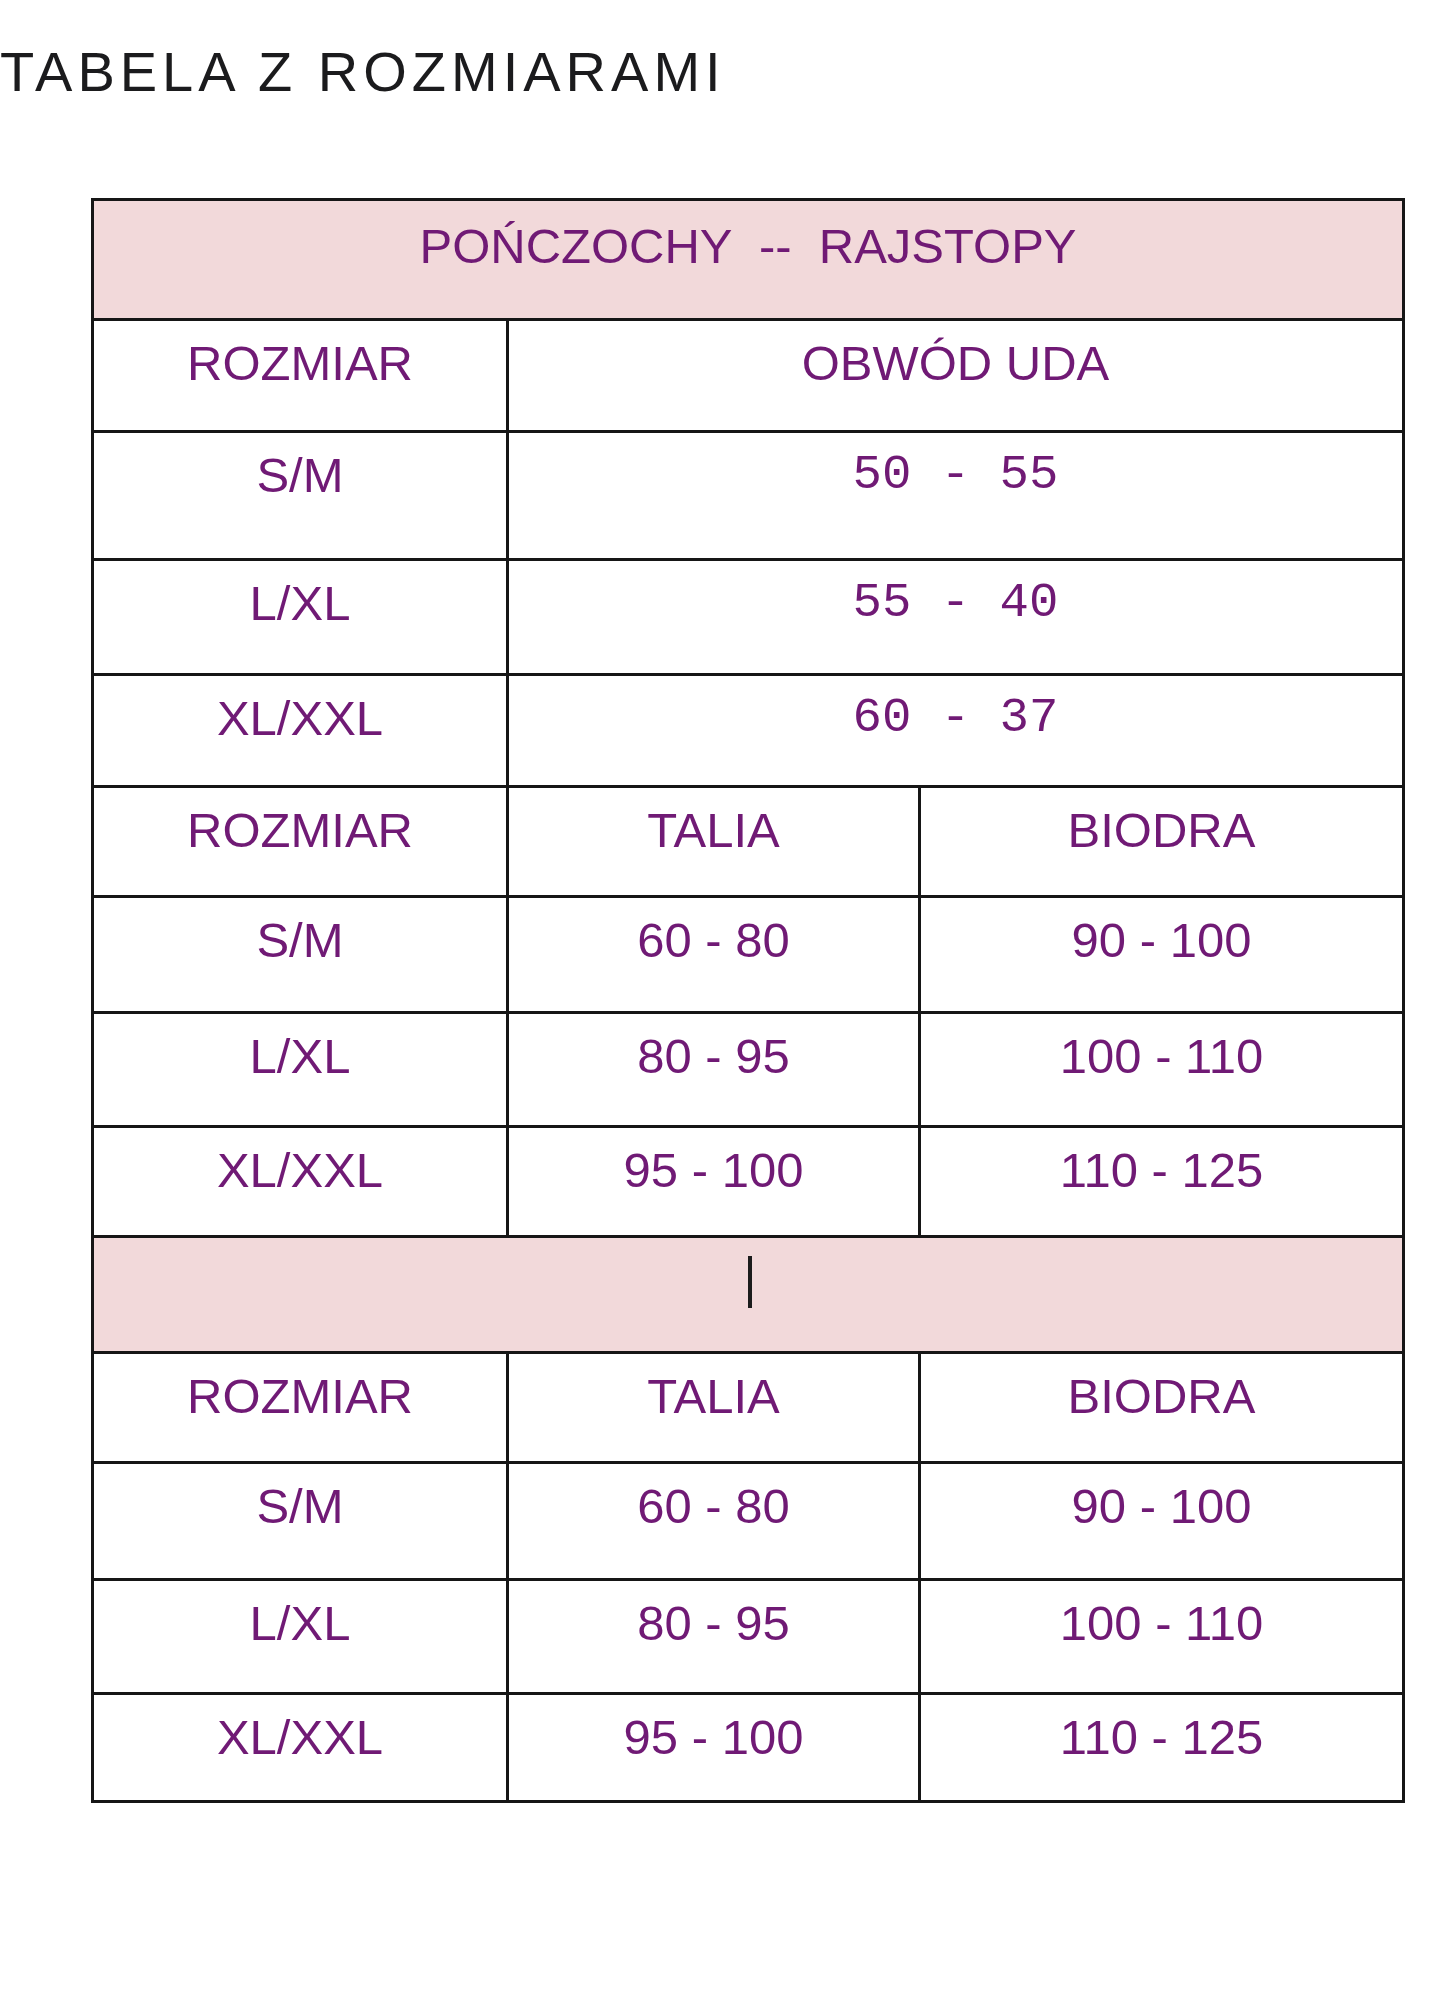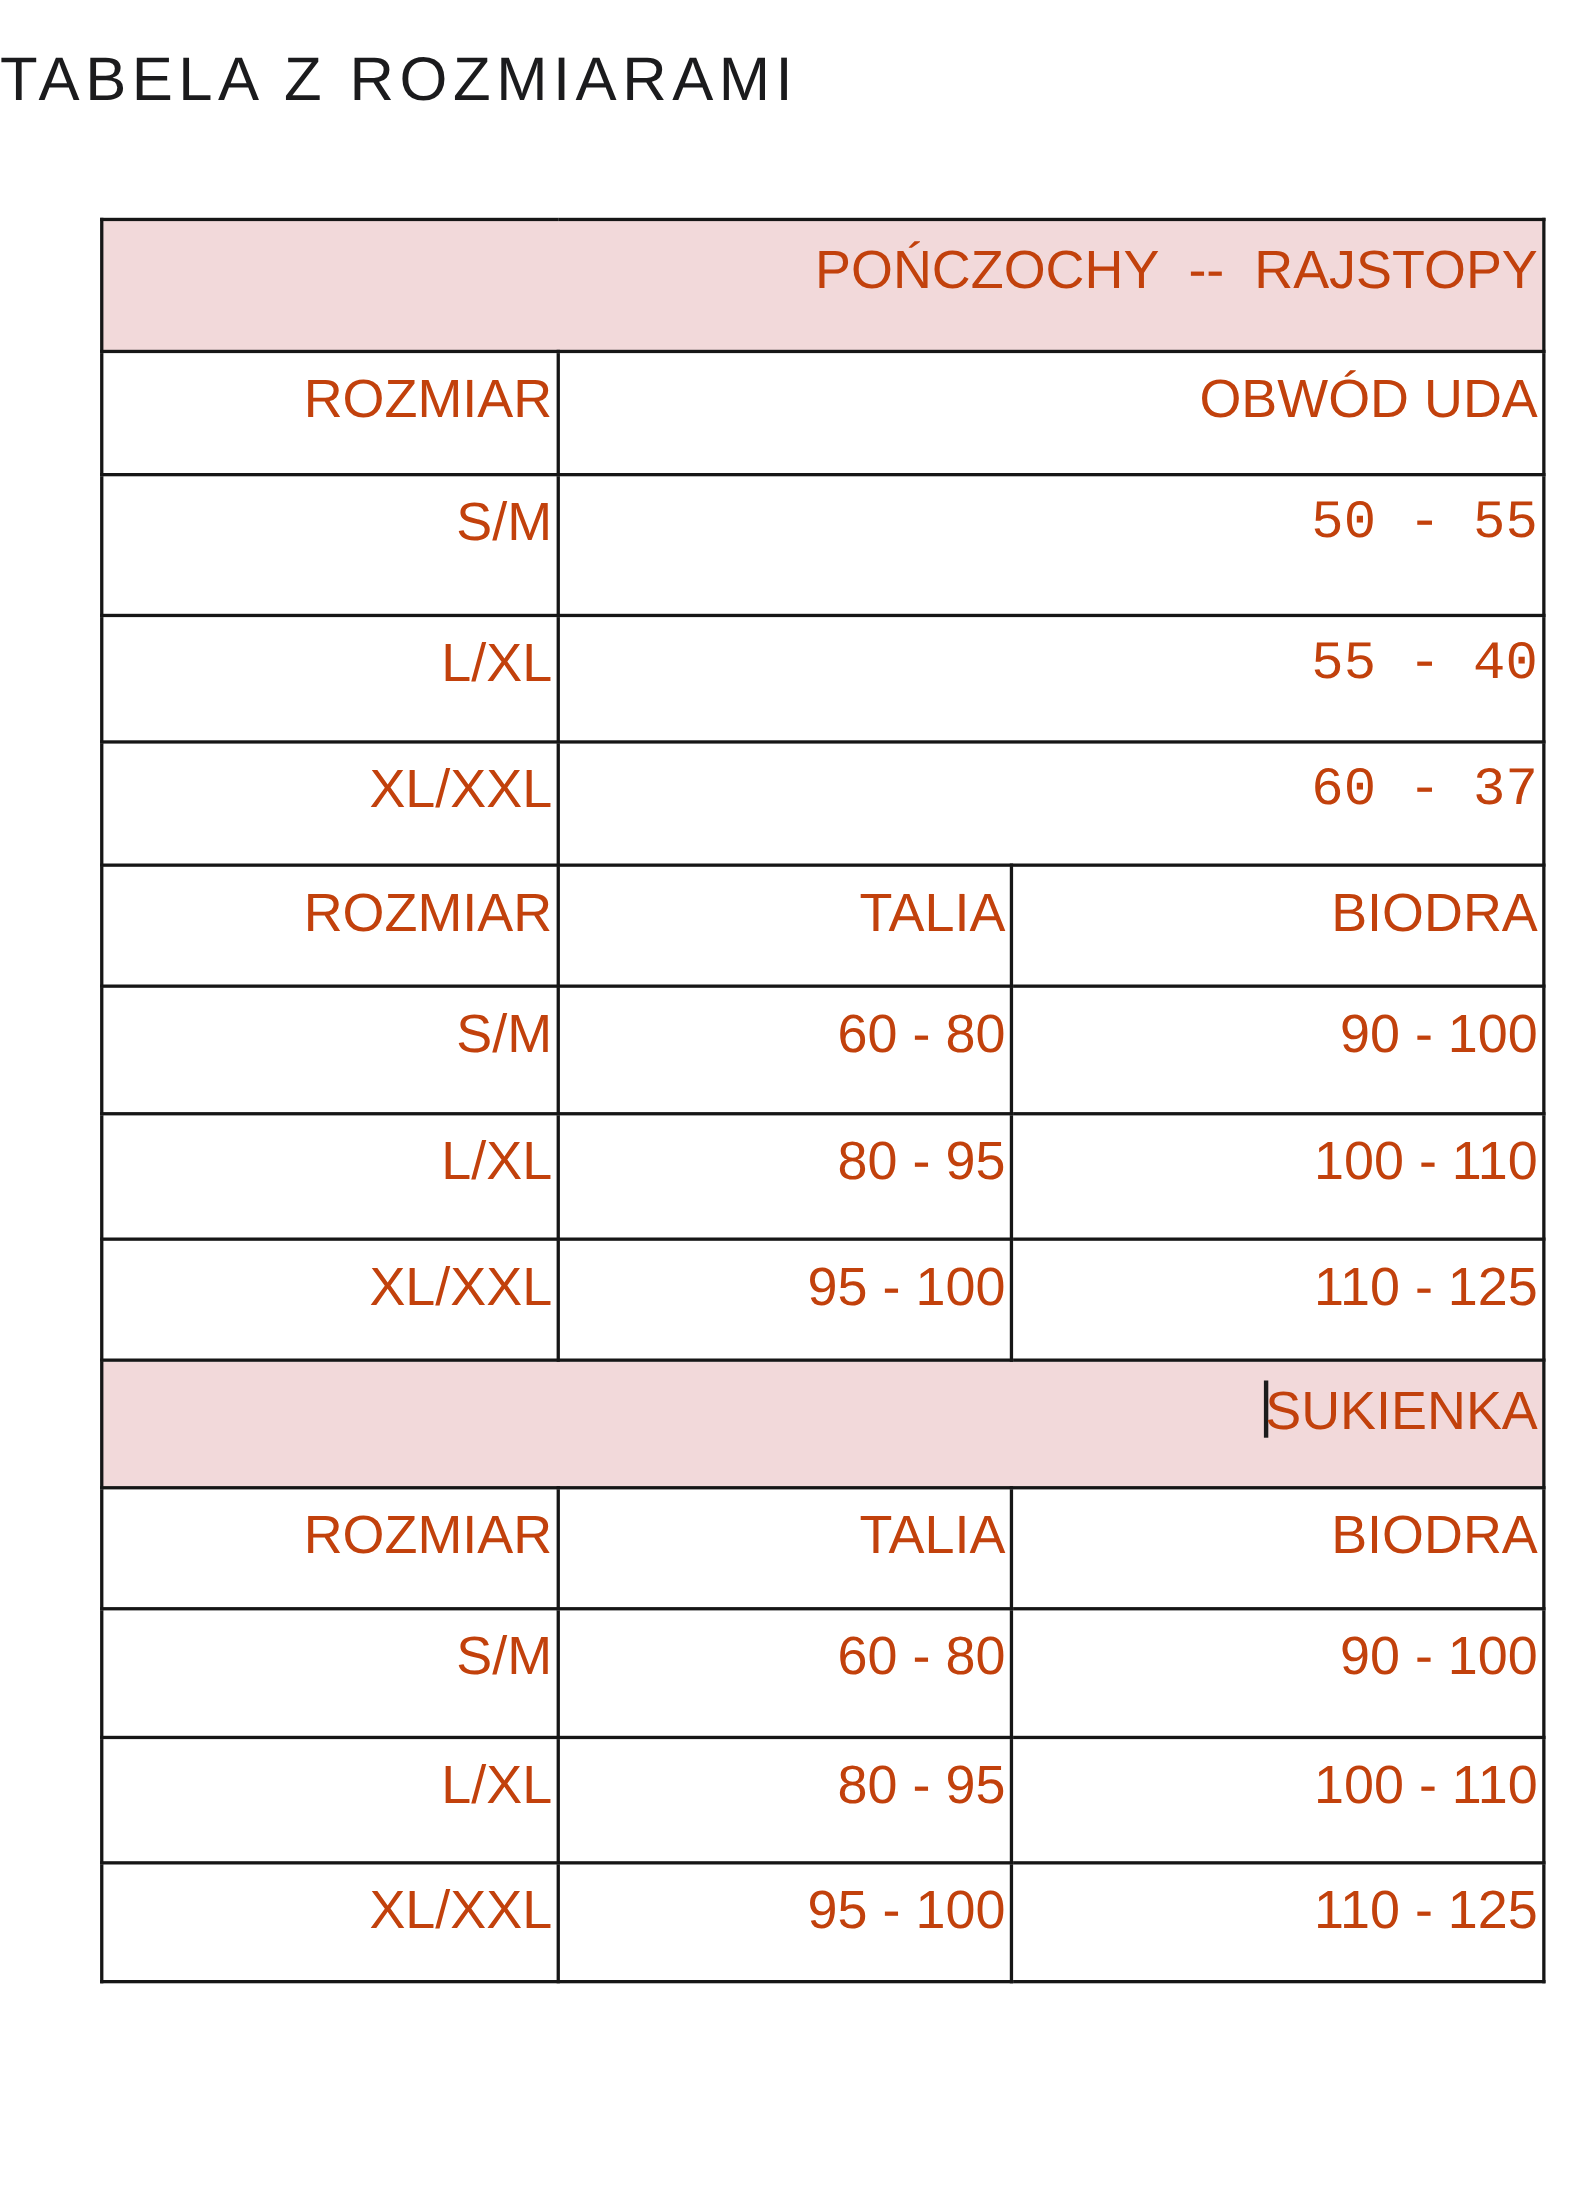--- a/index.html
+++ b/index.html
@@ -32,26 +32,26 @@
   table.size-table {
     position: absolute;
     left: 91px;
     top: 198px;
     width: 1311px;
     border-collapse: collapse;
     table-layout: fixed;
   }
   table.size-table td {
     border: 3px solid #161616;
-    text-align: right;
+    text-align: center;
     vertical-align: top;
     padding: 14px 4px 4px 4px;
     font-size: 49px;
     line-height: 56px;
-    color: #c2410c;
+    color: #701a75;
     white-space: pre;
     overflow: hidden;
   }
   tr.pink-row td {
     background: #f2d9da;
     padding-top: 17px;
   }
   
   td.t1val { padding-right: 76px; font-family: Liberation Mono, monospace; }
   
@@ -129,21 +129,21 @@
       <td>80 - 95</td>
       <td>100 - 110</td>
     </tr>
     <tr class="r9">
       <td>XL/XXL</td>
       <td>95 - 100</td>
       <td>110 - 125</td>
     </tr>
 
     <tr class="pink-row r10">
-      <td colspan="3"><span class="caret"></span><span>SUKIENKA</span></td>
+      <td colspan="3"><span class="caret"></span></td>
     </tr>
     <tr class="r11">
       <td>ROZMIAR</td>
       <td>TALIA</td>
       <td>BIODRA</td>
     </tr>
     <tr class="r12">
       <td>S/M</td>
       <td>60 - 80</td>
       <td>90 - 100</td>

